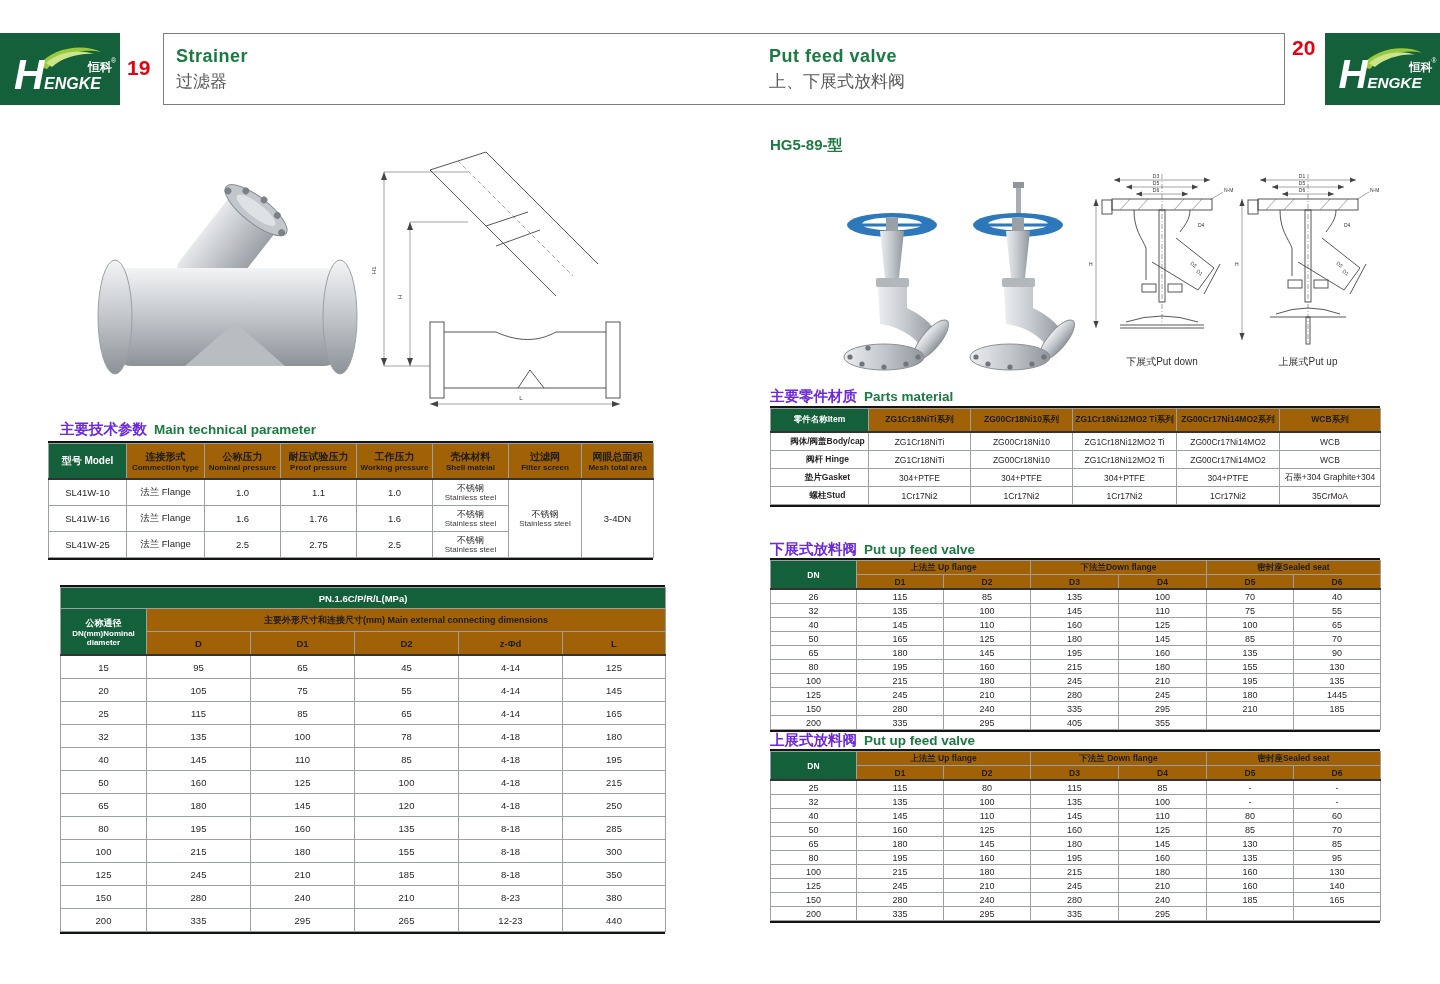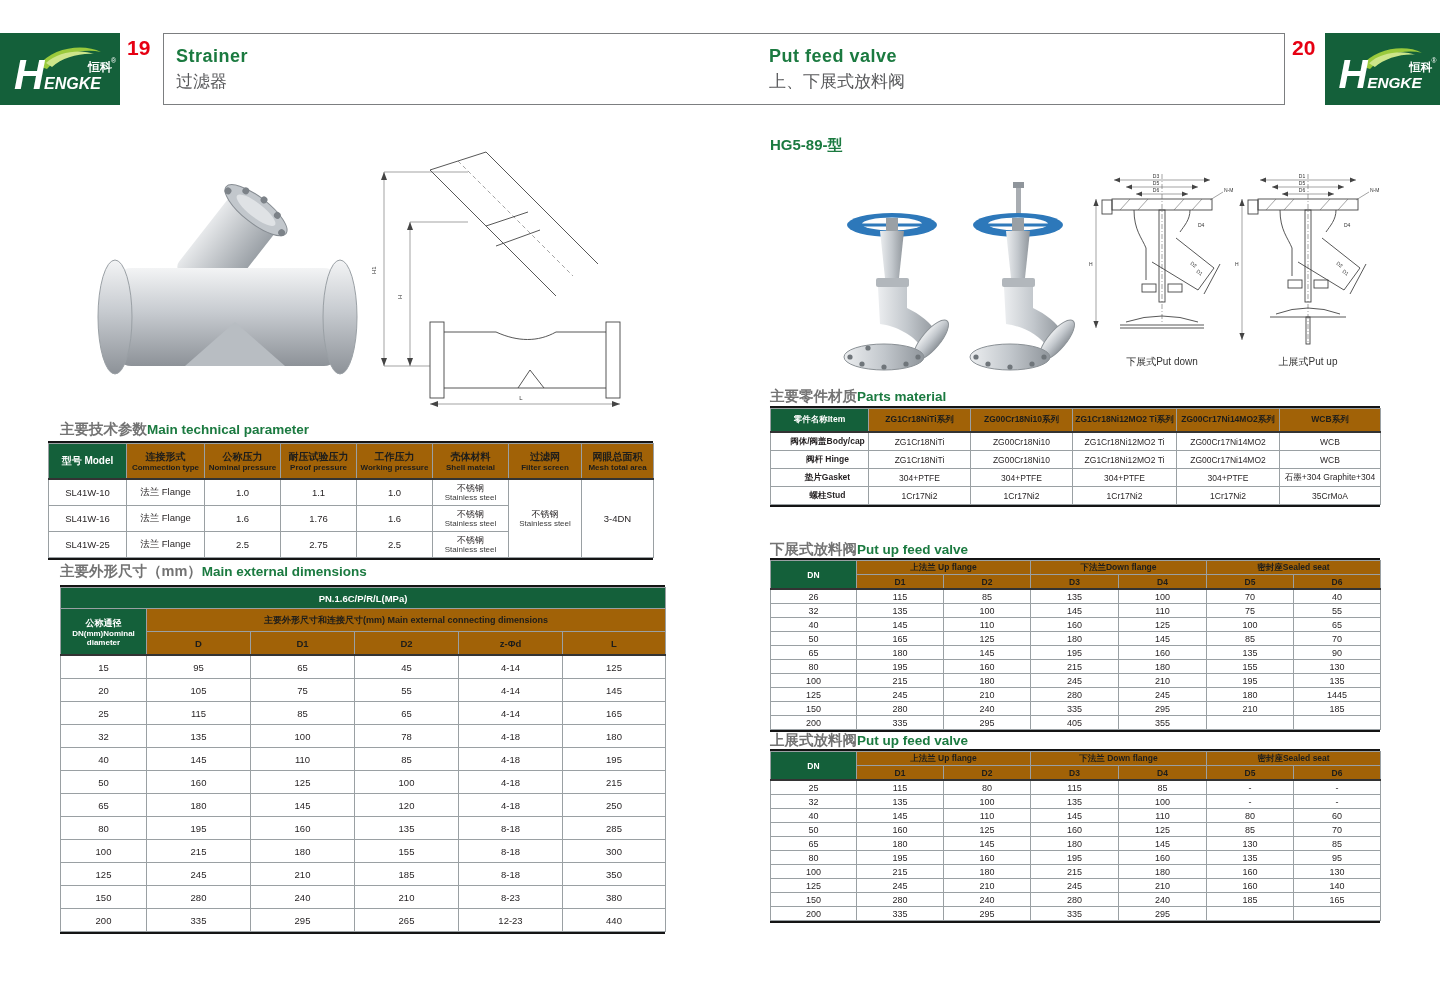--- a/index.html
+++ b/index.html
@@ -3,31 +3,31 @@
 <meta charset="utf-8">
 <style>
   html,body{margin:0;padding:0;background:#fff;}
   .page{position:relative;width:1440px;height:984px;background:#fff;overflow:hidden;
         font-family:"Liberation Sans","DejaVu Sans",sans-serif;color:#231f20;}
   
   .logo-box{position:absolute;top:33px;height:72px;background:#14603a;}
   .logo-box.lft{left:0;width:120px;}
   .logo-box.rgt{left:1325px;width:115px;}
   .pagenum{position:absolute;top:36px;font-size:21px;font-weight:bold;color:#e60012;}
-  .pagenum.lft{left:127px;}
+  .pagenum.lft{left:127px;margin-top:20px;}
   .pagenum.rgt{left:1292px;}
   .title-box{position:absolute;left:163px;top:33px;width:1120px;height:70px;background:#fff;border:1px solid #7c7e80;}
   .title-grp{position:absolute;top:8px;}
   .title-grp .t-en{font-size:18px;font-weight:bold;color:#1b7a40;letter-spacing:0.5px;line-height:28px;}
   .title-grp .t-cn{font-size:17px;color:#58595b;line-height:24px;}
   .tg-left{left:12px;}
   .tg-right{left:605px;}
   
   .sec-title{position:absolute;white-space:nowrap;}
-  .sec-title .cn-t{font-size:14.5px;font-weight:bold;color:#737373;}
+  .sec-title .cn-t{font-size:14.5px;font-weight:bold;color:#6d28d9;margin-right:7px;}
   .sec-title .en-t{font-size:13.5px;font-weight:bold;color:#1b7a40;}
   .model-label{position:absolute;left:770px;top:136px;font-size:15px;font-weight:bold;color:#1b7a40;}
   
   .tblwrap{position:absolute;border-top:2px solid #141414;border-bottom:2px solid #141414;}
   table.tbl{border-collapse:collapse;width:100%;table-layout:fixed;text-align:center;}
   .tbl th,.tbl td{border:1px solid #9aa0a3;padding:0 2px;vertical-align:middle;overflow:hidden;}
   .tbl thead{border-bottom:2px solid #333;}
   .dk{background:#14603a;color:#fff;}
   .lt{background:#a16207;color:#1d1d1b;}
   .cn{display:block;font-size:10px;font-weight:bold;line-height:12px;}
@@ -252,23 +252,20 @@
           <td>2.5</td>
           <td>
               <span class="cn2">不锈钢</span>
               <span class="en2">Stainless steel</span>
             </td>
         </tr>
       </tbody>
     </table>
   </div>
 
-  <div class="sec-title" style="left:60px;top:562px;">
-    <span class="cn-t">主要外形尺寸（mm）</span><span class="en-t">Main external dimensions</span>
-  </div>
 
   <div class="tblwrap dims" style="left:60px;top:585px;width:605px;">
     <table class="tbl">
       <colgroup>
           <col style="width:86px">
           <col style="width:104px">
           <col style="width:104px">
           <col style="width:104px">
           <col style="width:104px">
           <col style="width:103px">

